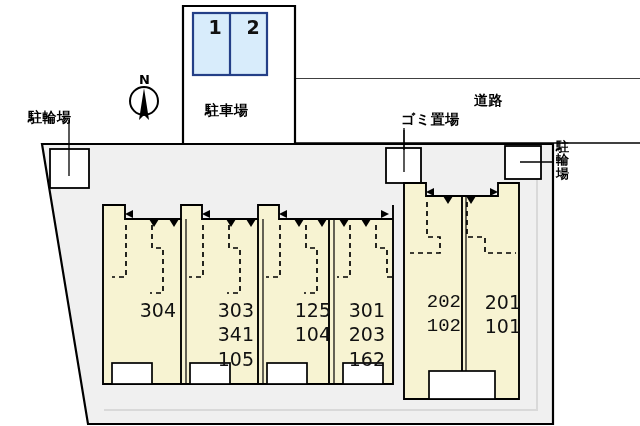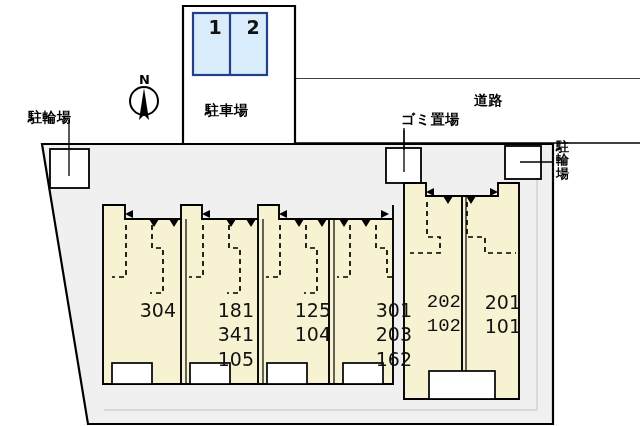--- a/index.html
+++ b/index.html
@@ -215,31 +215,31 @@
   <div class="compass-n" style="left:139px; top:72px;">N</div>
 
   <div class="stall-num" style="left:201px; top:16px; width:28px;">1</div>
   <div class="stall-num" style="left:239px; top:16px; width:28px;">2</div>
 
   <div class="unit-num" style="left:106px; top:298px; width:70px;">
     <div>304</div>
   </div>
 
   <div class="unit-num" style="left:184px; top:298px; width:70px;">
-    <div>181</div>
+    <div>303</div>
     <div>341</div>
     <div>105</div>
   </div>
 
   <div class="unit-num" style="left:261px; top:298px; width:70px;">
     <div>125</div>
     <div>104</div>
   </div>
 
-  <div class="unit-num" style="left:352px; top:298px; width:60px;">
+  <div class="unit-num" style="left:325px; top:298px; width:60px;">
     <div>301</div>
     <div>203</div>
     <div>162</div>
   </div>
 
   <div class="unit-num" style="left:406px; top:290px; width:55px;font-family:Liberation Mono, monospace;">
     <div>202</div>
     <div>102</div>
   </div>
 

